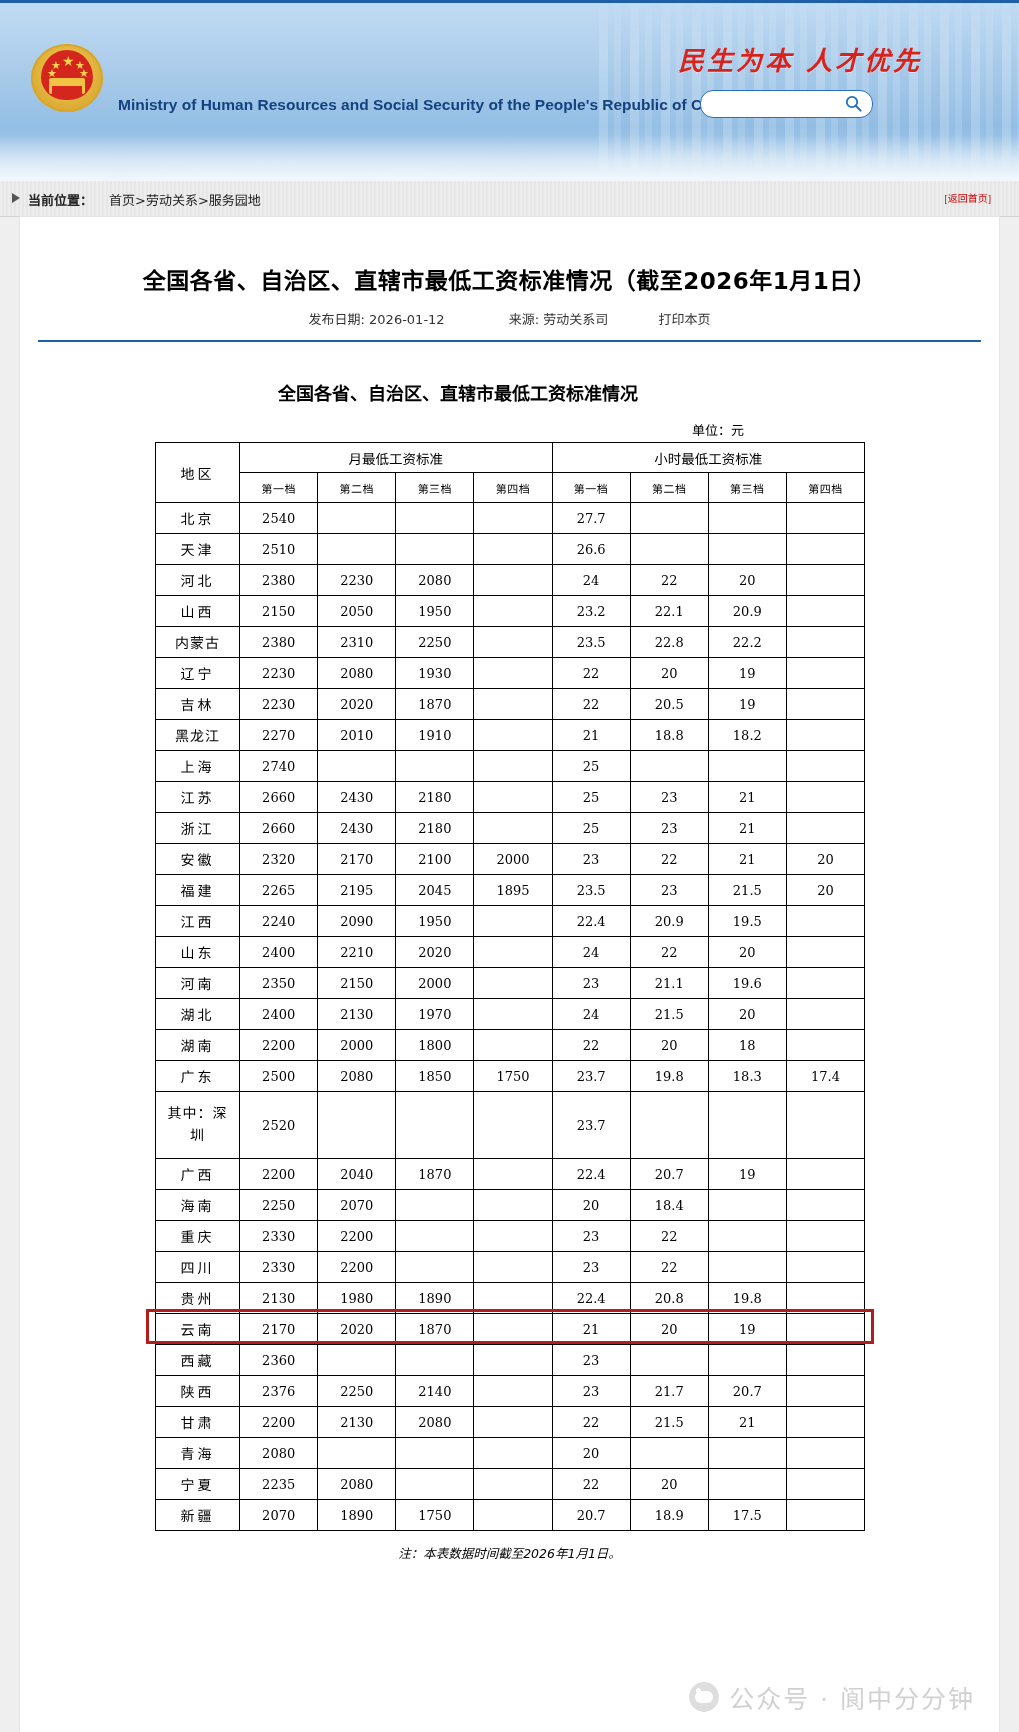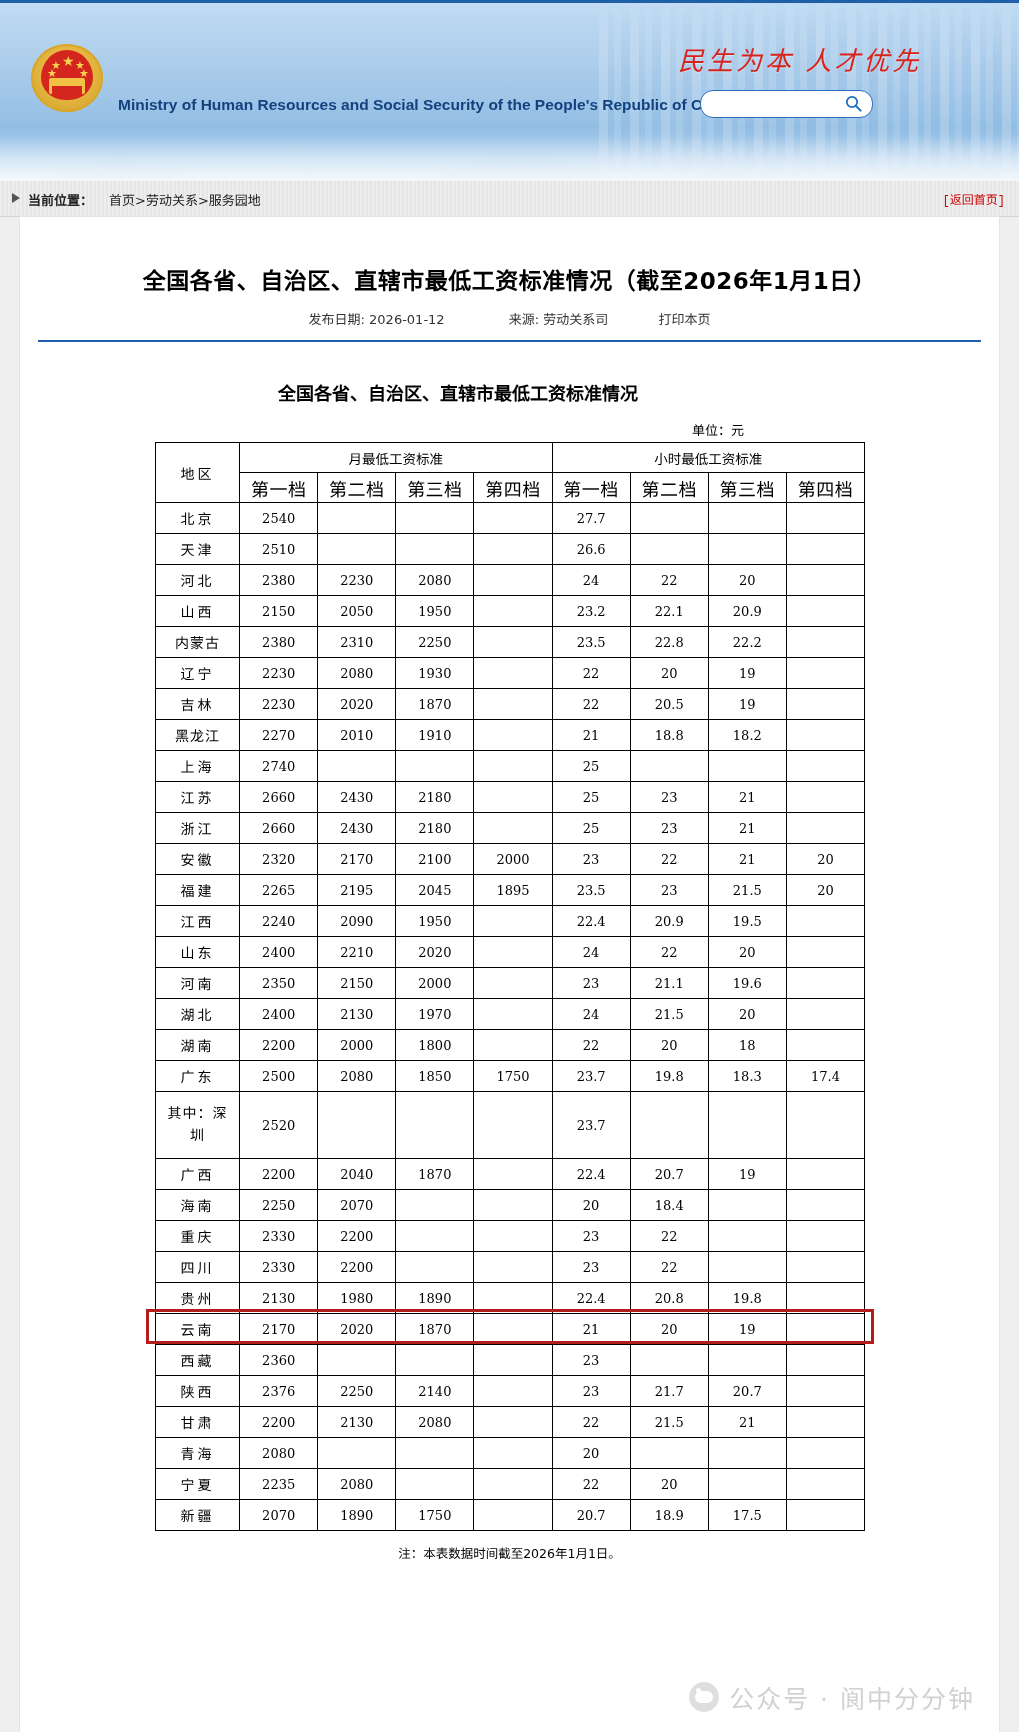--- a/index.html
+++ b/index.html
@@ -91,21 +91,21 @@
   }
   .ministry-en{
     position:absolute;left:118px;top:96px;
     font-family:"Liberation Sans",sans-serif;
     font-weight:bold;font-size:15.5px;color:#14427e;white-space:nowrap;
   }
 
   .slogan{
     position:absolute;left:678px;top:40px;
     font-family:"DejaVu Serif","Liberation Serif",serif;
-    font-weight:normal;font-style:italic;font-size:26px;color:#d8231c;
+    font-weight:bold;font-style:italic;font-size:26px;color:#d8231c;
     letter-spacing:3px;white-space:nowrap;
     text-shadow:0 1px 0 rgba(255,255,255,.35);
   }
 
   .searchbox{
     position:absolute;left:700px;top:90px;width:171px;height:26px;
     background:#fff;border:1px solid #2a6fbb;border-radius:13px;
   }
   .searchbox input{
     position:absolute;left:12px;top:4px;width:120px;height:18px;
@@ -126,22 +126,22 @@
     position:absolute;left:12px;top:12px;width:0;height:0;
     border-left:8px solid #555;border-top:5px solid transparent;border-bottom:5px solid transparent;
   }
   .crumb-text{
     position:absolute;left:28px;top:9px;font-size:13px;color:#222;
     font-family:"DejaVu Sans","Liberation Sans",sans-serif;white-space:nowrap;
   }
   .crumb-label{font-weight:bold;}
   .crumb-path{margin-left:16px;}
   .backhome{
-    position:absolute;right:14px;top:9px;font-size:12px;color:#cc0000;
-    font-family:Liberation Mono, monospace;cursor:pointer;white-space:nowrap;
+    position:absolute;right:28px;top:9px;font-size:10px;color:#cc0000;
+    font-family:Liberation Serif, serif;cursor:pointer;white-space:nowrap;
   }
 
   
   .page{
     position:relative;width:1019px;height:1516px;background:#efefef;
   }
   .card{
     position:absolute;left:20px;top:0;width:979px;height:1516px;
     background:#fff;box-shadow:0 0 0 1px #e4e4e4;
   }
@@ -177,35 +177,35 @@
   table.wage{
     border-collapse:collapse;width:710px;
     font-family:"DejaVu Serif","Liberation Serif",serif;
     font-size:13px;color:#000;table-layout:fixed;
   }
   table.wage th,table.wage td{
     border:1px solid #000;text-align:center;vertical-align:middle;
     height:30px;padding:0;font-weight:normal;
   }
   table.wage th.grp{height:29px;font-size:13.5px;}
-  table.wage th.sub{height:29px;font-size:18px;letter-spacing:.5px;}
+  table.wage th.sub{height:29px;font-size:11px;letter-spacing:.5px;}
   table.wage th.region{font-size:14px;letter-spacing:3px;}
   td.region{font-size:14px;letter-spacing:3px;}
   td.region.two{letter-spacing:1px;}
   td.region.wrapline{letter-spacing:1px;line-height:1.55;padding:3px 6px;}
   tr.tall td{height:60px;}
   tr.hl td{}
   .hl-box{
     position:absolute;left:-9px;width:728px;height:35px;
     border:3px solid #b51c1c;pointer-events:none;box-sizing:border-box;
   }
 
   .note{
     position:absolute;left:0;width:979px;text-align:center;
-    font-family:"DejaVu Sans","Liberation Sans",sans-serif;font-size:12.5px;color:#000;
+    font-family:"DejaVu Sans","Liberation Sans",sans-serif;font-size:12.5px;color:#000;font-style:italic;
   }
 
   
   .watermark{
     position:absolute;right:24px;bottom:18px;display:flex;align-items:center;gap:10px;
     opacity:.85;
   }
   .wm-logo{
     width:30px;height:30px;border-radius:50%;background:#d9d9d9;position:relative;
   }

